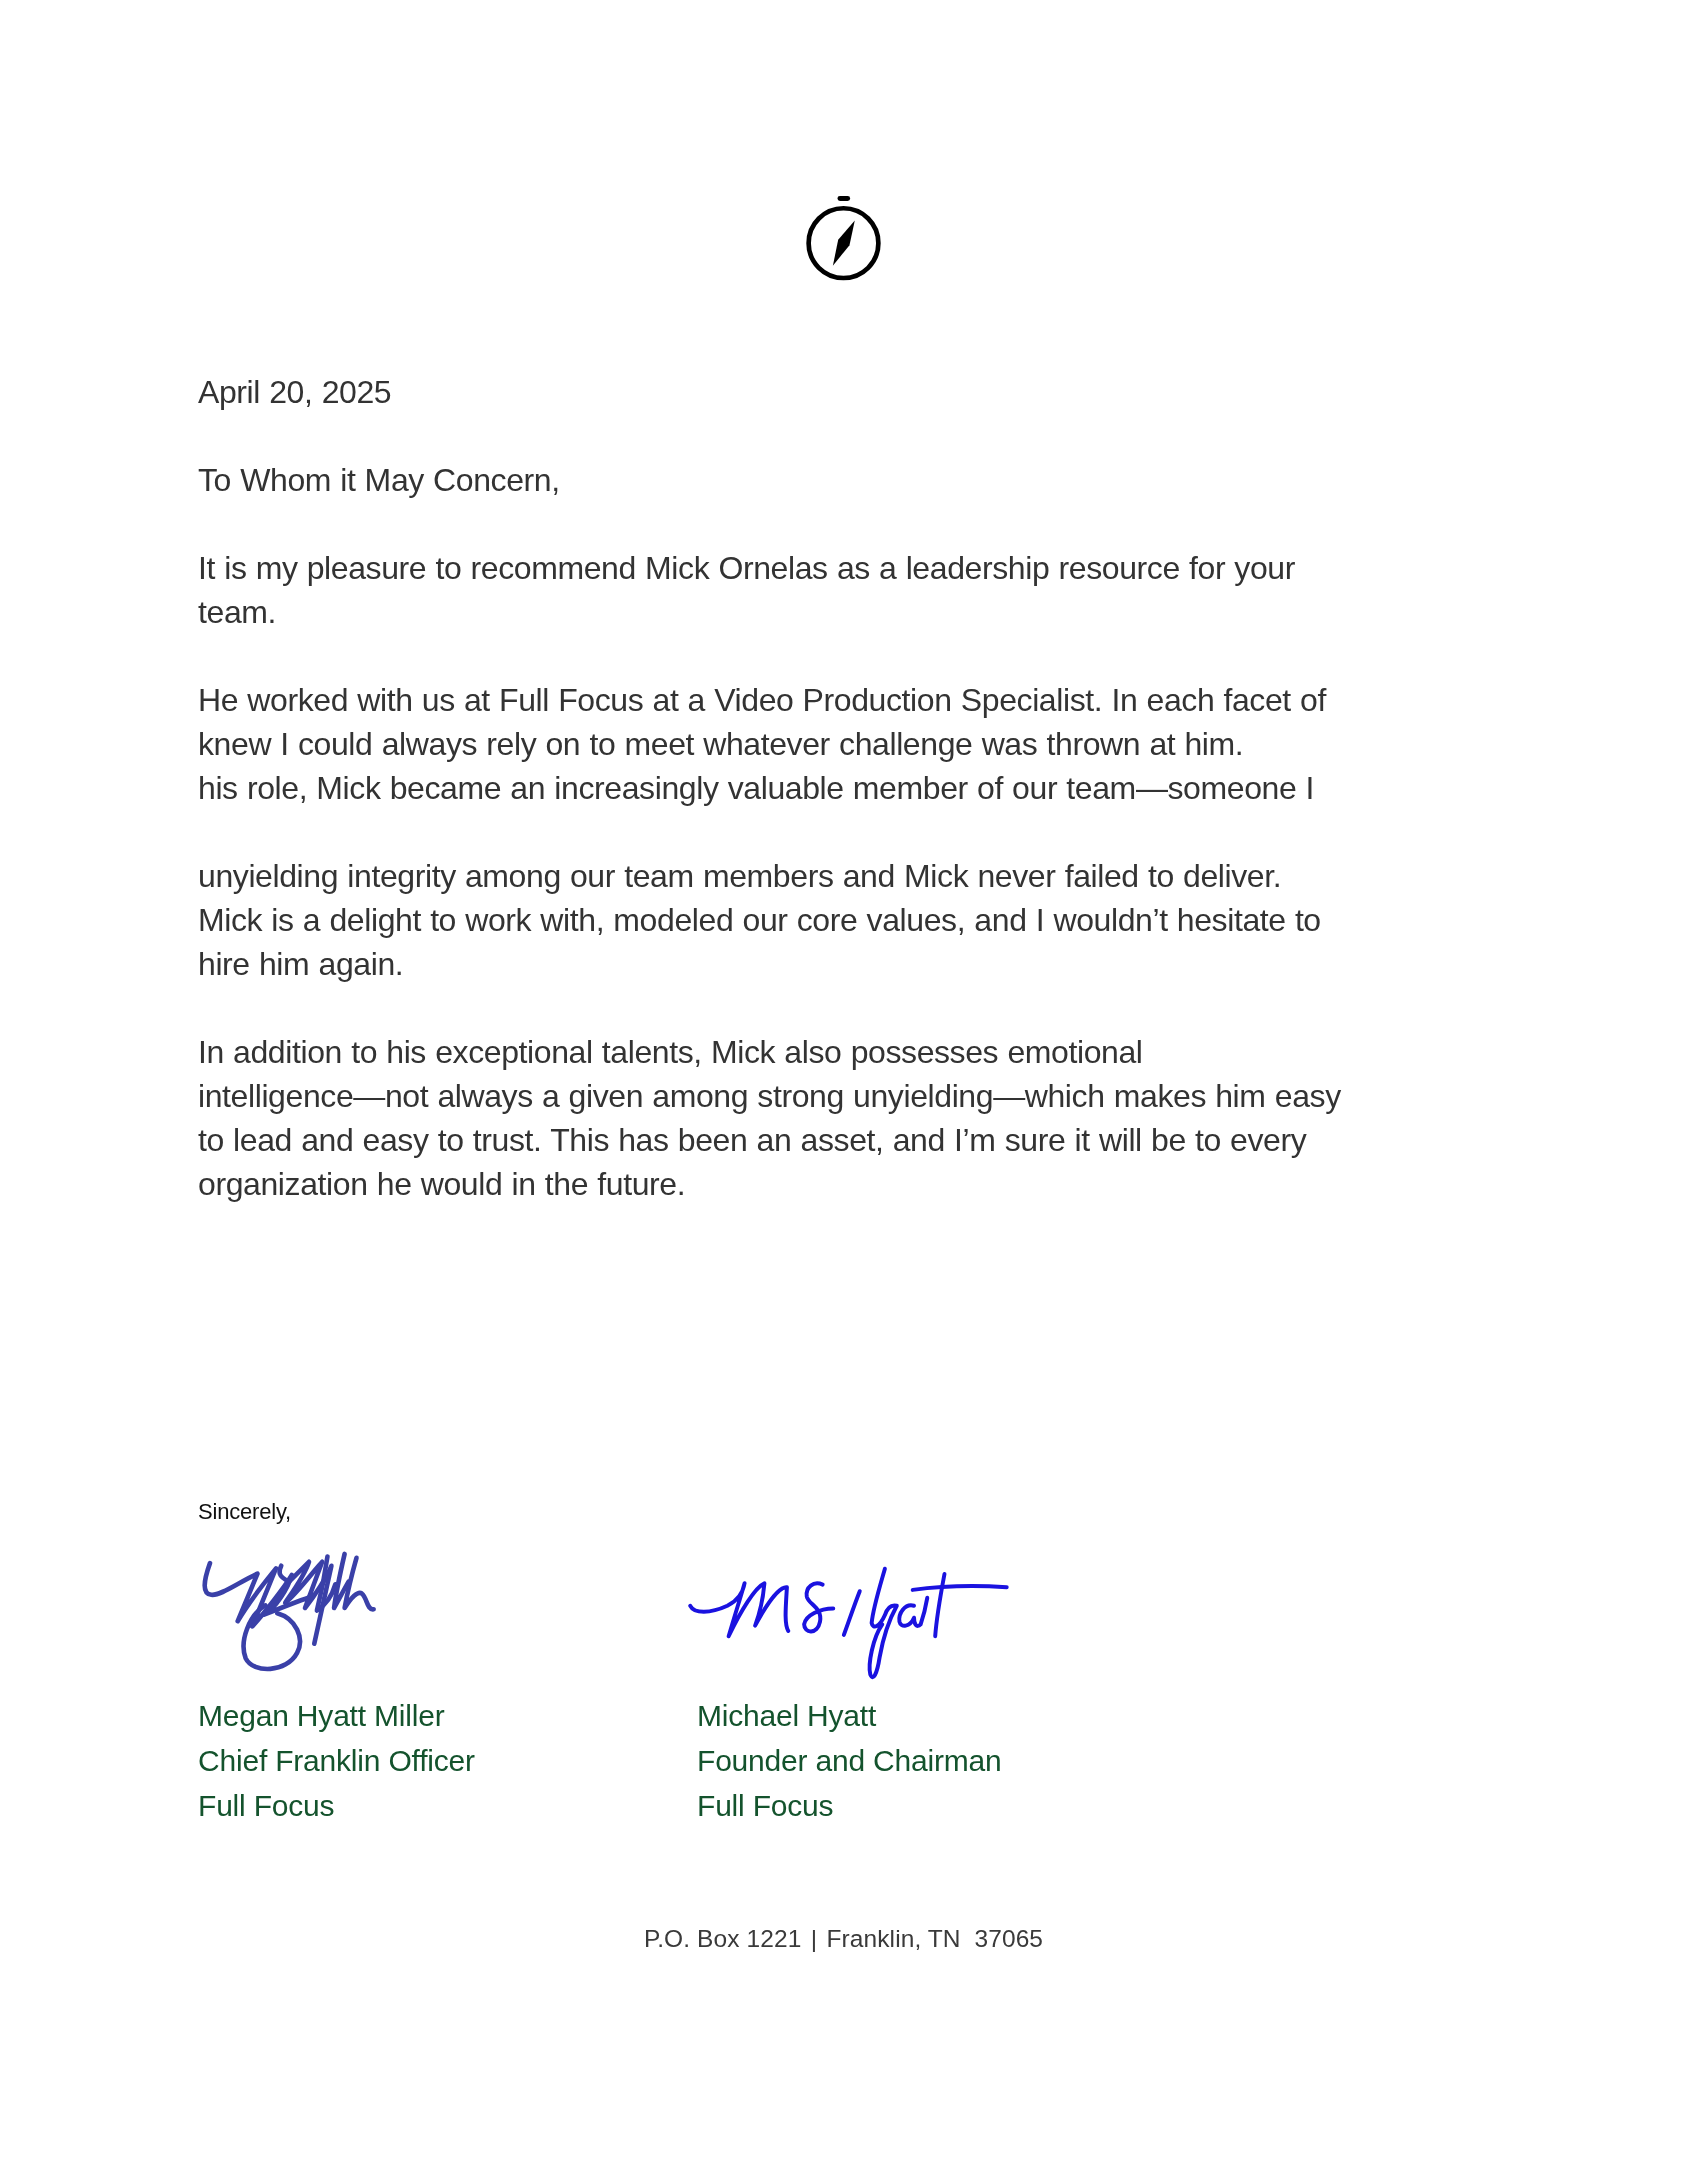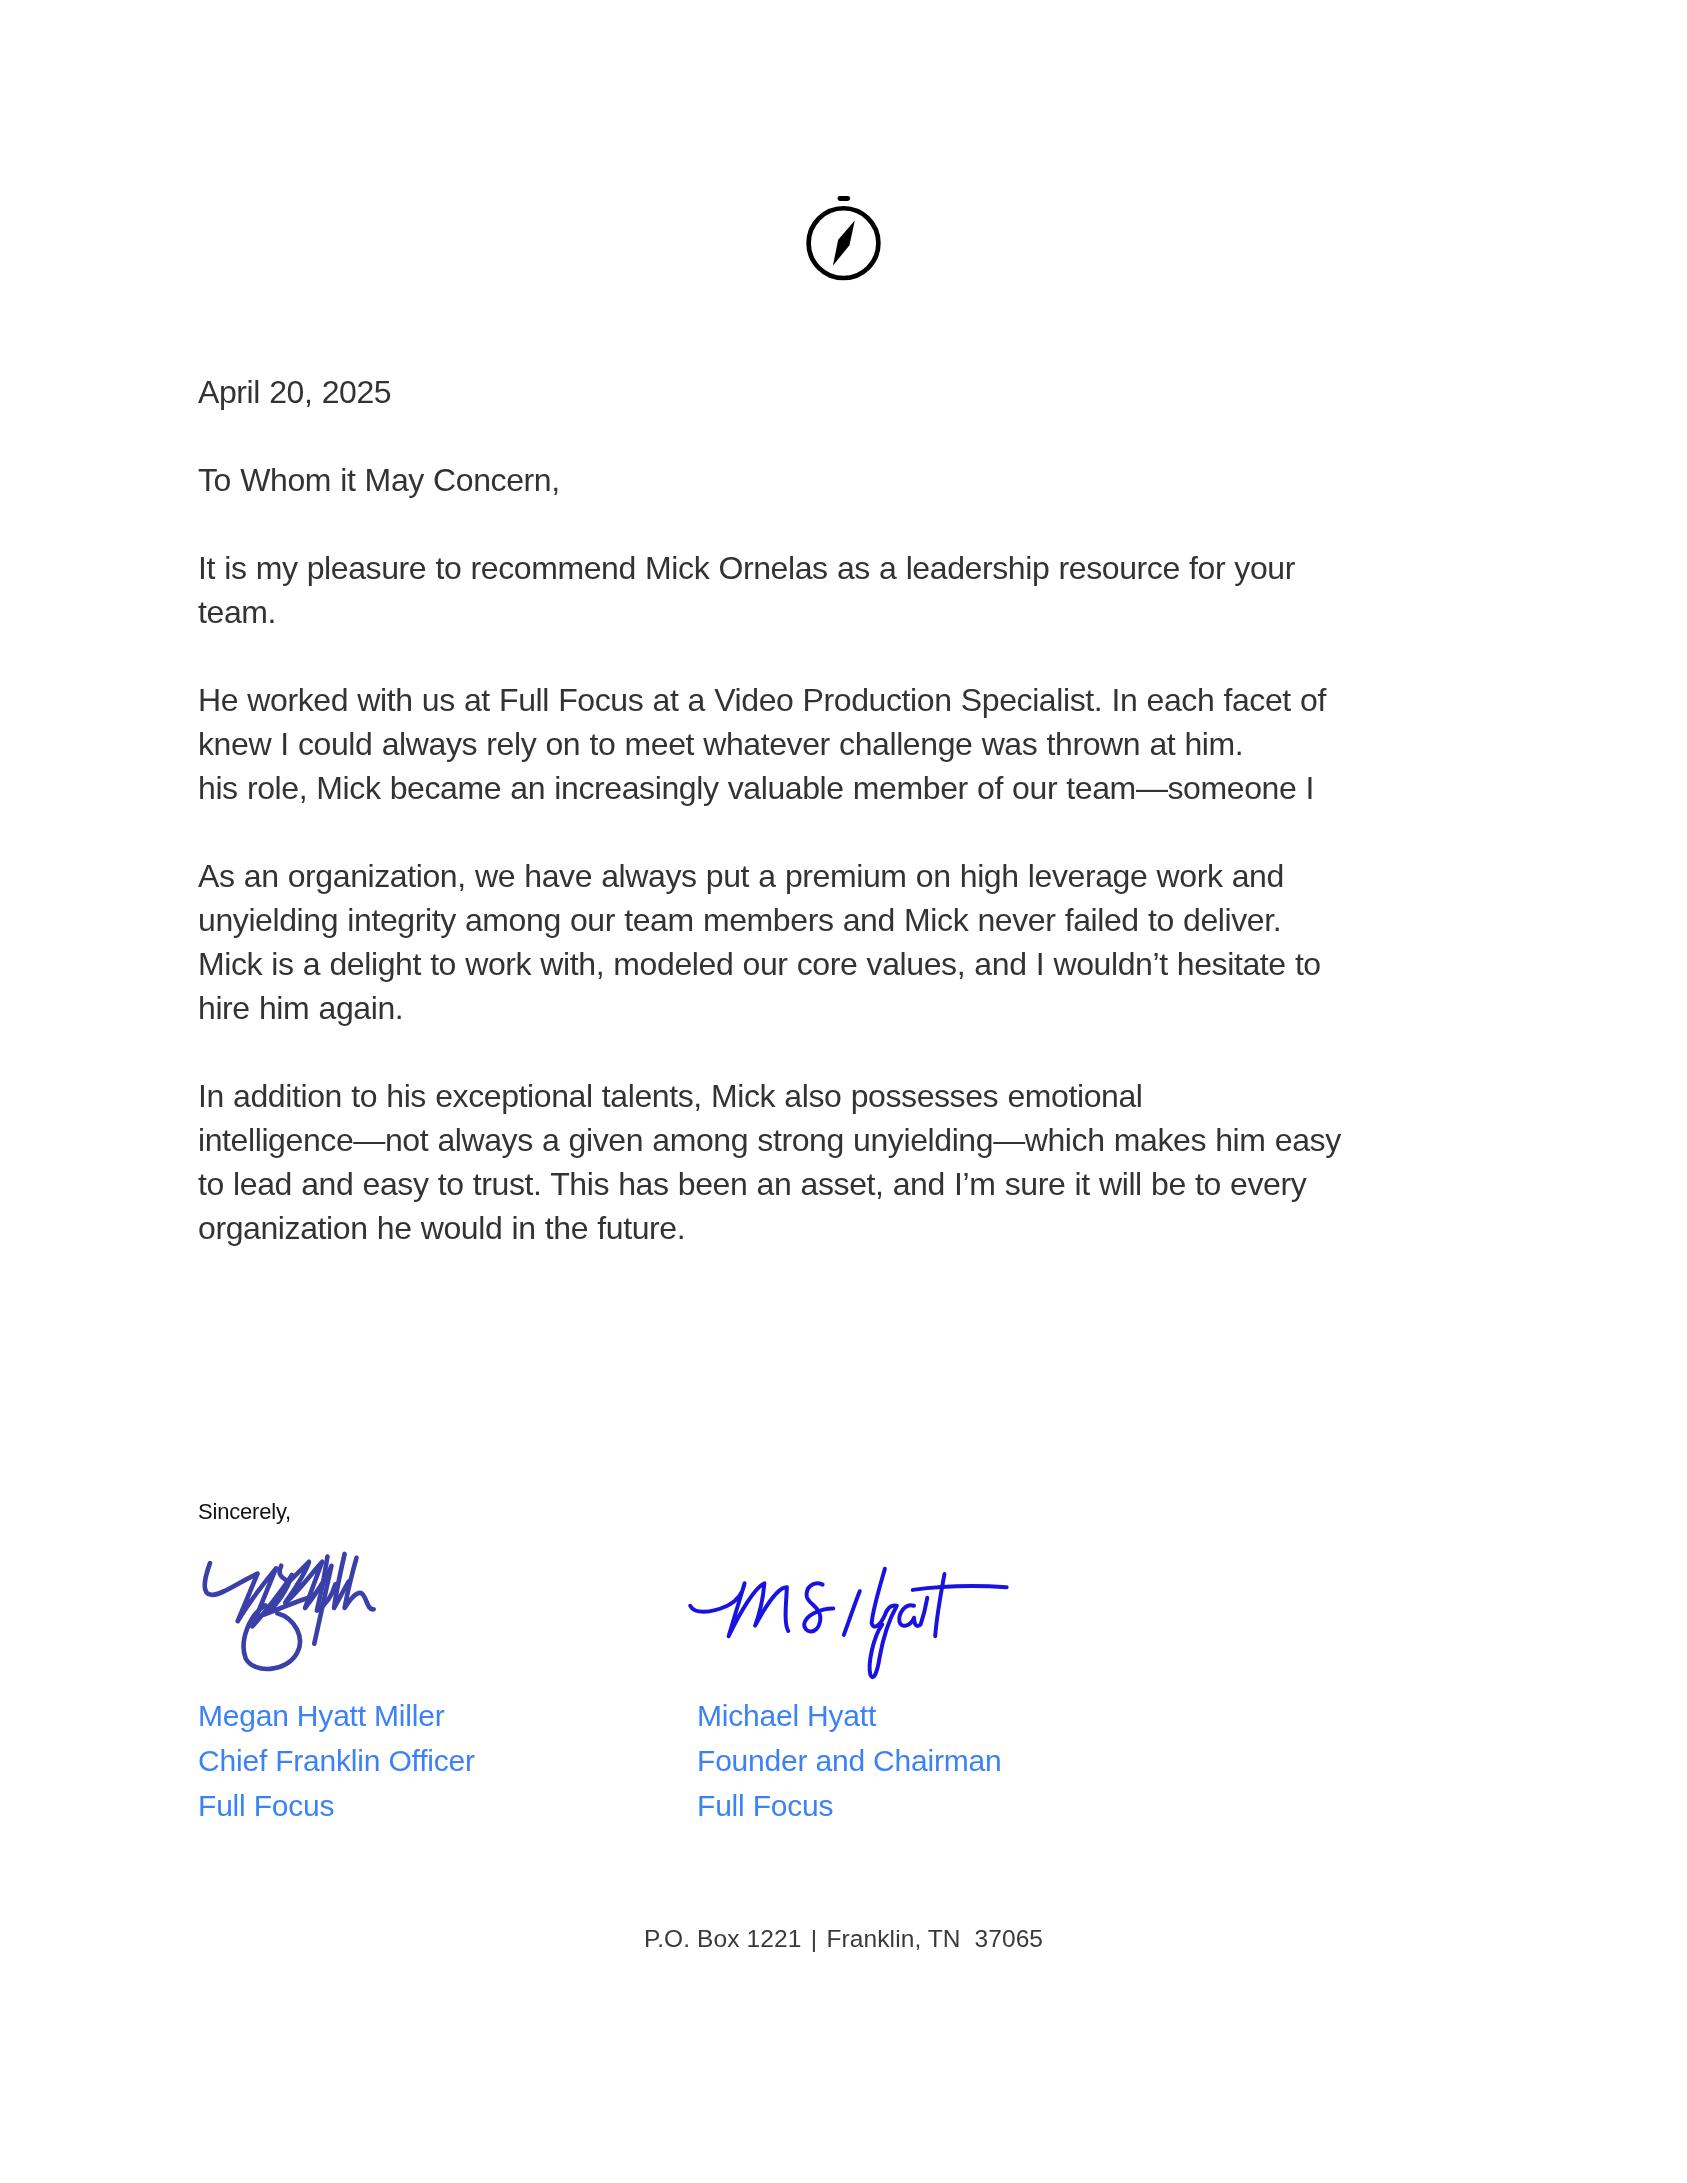--- a/index.html
+++ b/index.html
@@ -37,21 +37,21 @@
 
   .sig { position: absolute; }
   .sig-1 { left: 198px; top: 1542px; width: 251px; height: 132px; }
   .sig-2 { left: 681px; top: 1558px; width: 331px; height: 126px; }
 
   .sig-block {
     position: absolute;
     font-family: "Liberation Sans", sans-serif;
     font-size: 30px;
     line-height: 45px;
-    color: #3b82f6;
+    color: #14532d;
     letter-spacing: -0.2px;
   }
   .sig-block .line { display: block; white-space: nowrap; }
   .sig-block-left { left: 198px; top: 1693px; }
   .sig-block-right { left: 697px; top: 1693px; }
 
   .footer {
     position: absolute;
     left: 0;
     width: 1687px;
@@ -90,21 +90,20 @@
       <span class="line">team.</span>
     </div>
 
     <div class="para">
       <span class="line">He worked with us at Full Focus at a Video Production Specialist. In each facet of</span>
       <span class="line">knew I could always rely on to meet whatever challenge was thrown at him.</span>
       <span class="line">his role, Mick became an increasingly valuable member of our team—someone I</span>
     </div>
 
     <div class="para">
-      <span class="line">As an organization, we have always put a premium on high leverage work and</span>
       <span class="line">unyielding integrity among our team members and Mick never failed to deliver.</span>
       <span class="line">Mick is a delight to work with, modeled our core values, and I wouldn’t hesitate to</span>
       <span class="line">hire him again.</span>
     </div>
 
     <div class="para">
       <span class="line">In addition to his exceptional talents, Mick also possesses emotional</span>
       <span class="line">intelligence—not always a given among strong unyielding—which makes him easy</span>
       <span class="line">to lead and easy to trust. This has been an asset, and I’m sure it will be to every</span>
       <span class="line">organization he would in the future.</span>

